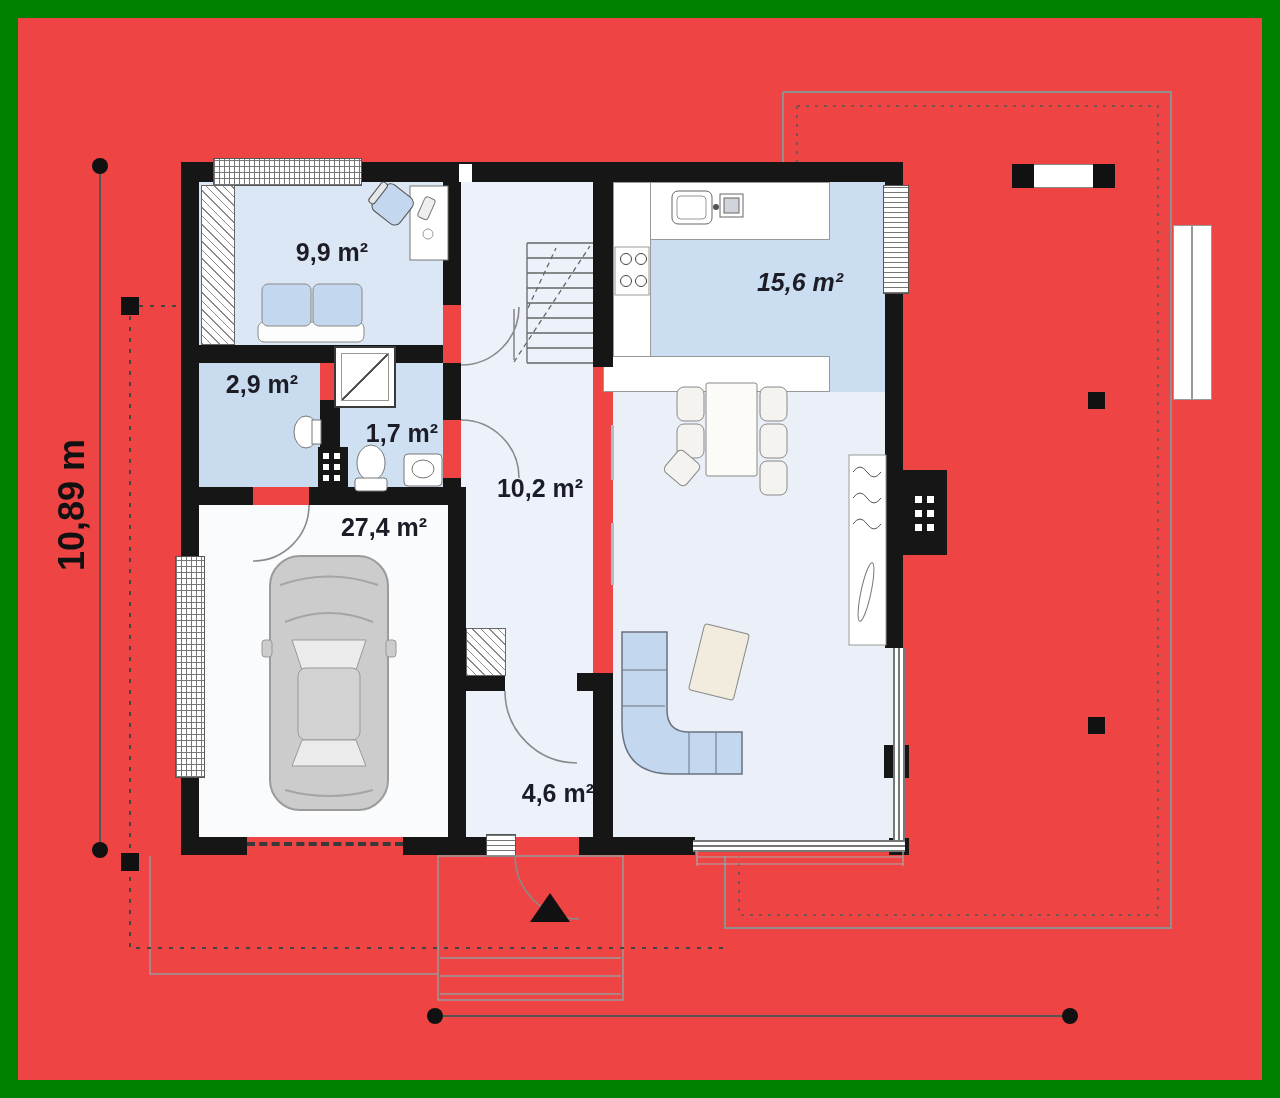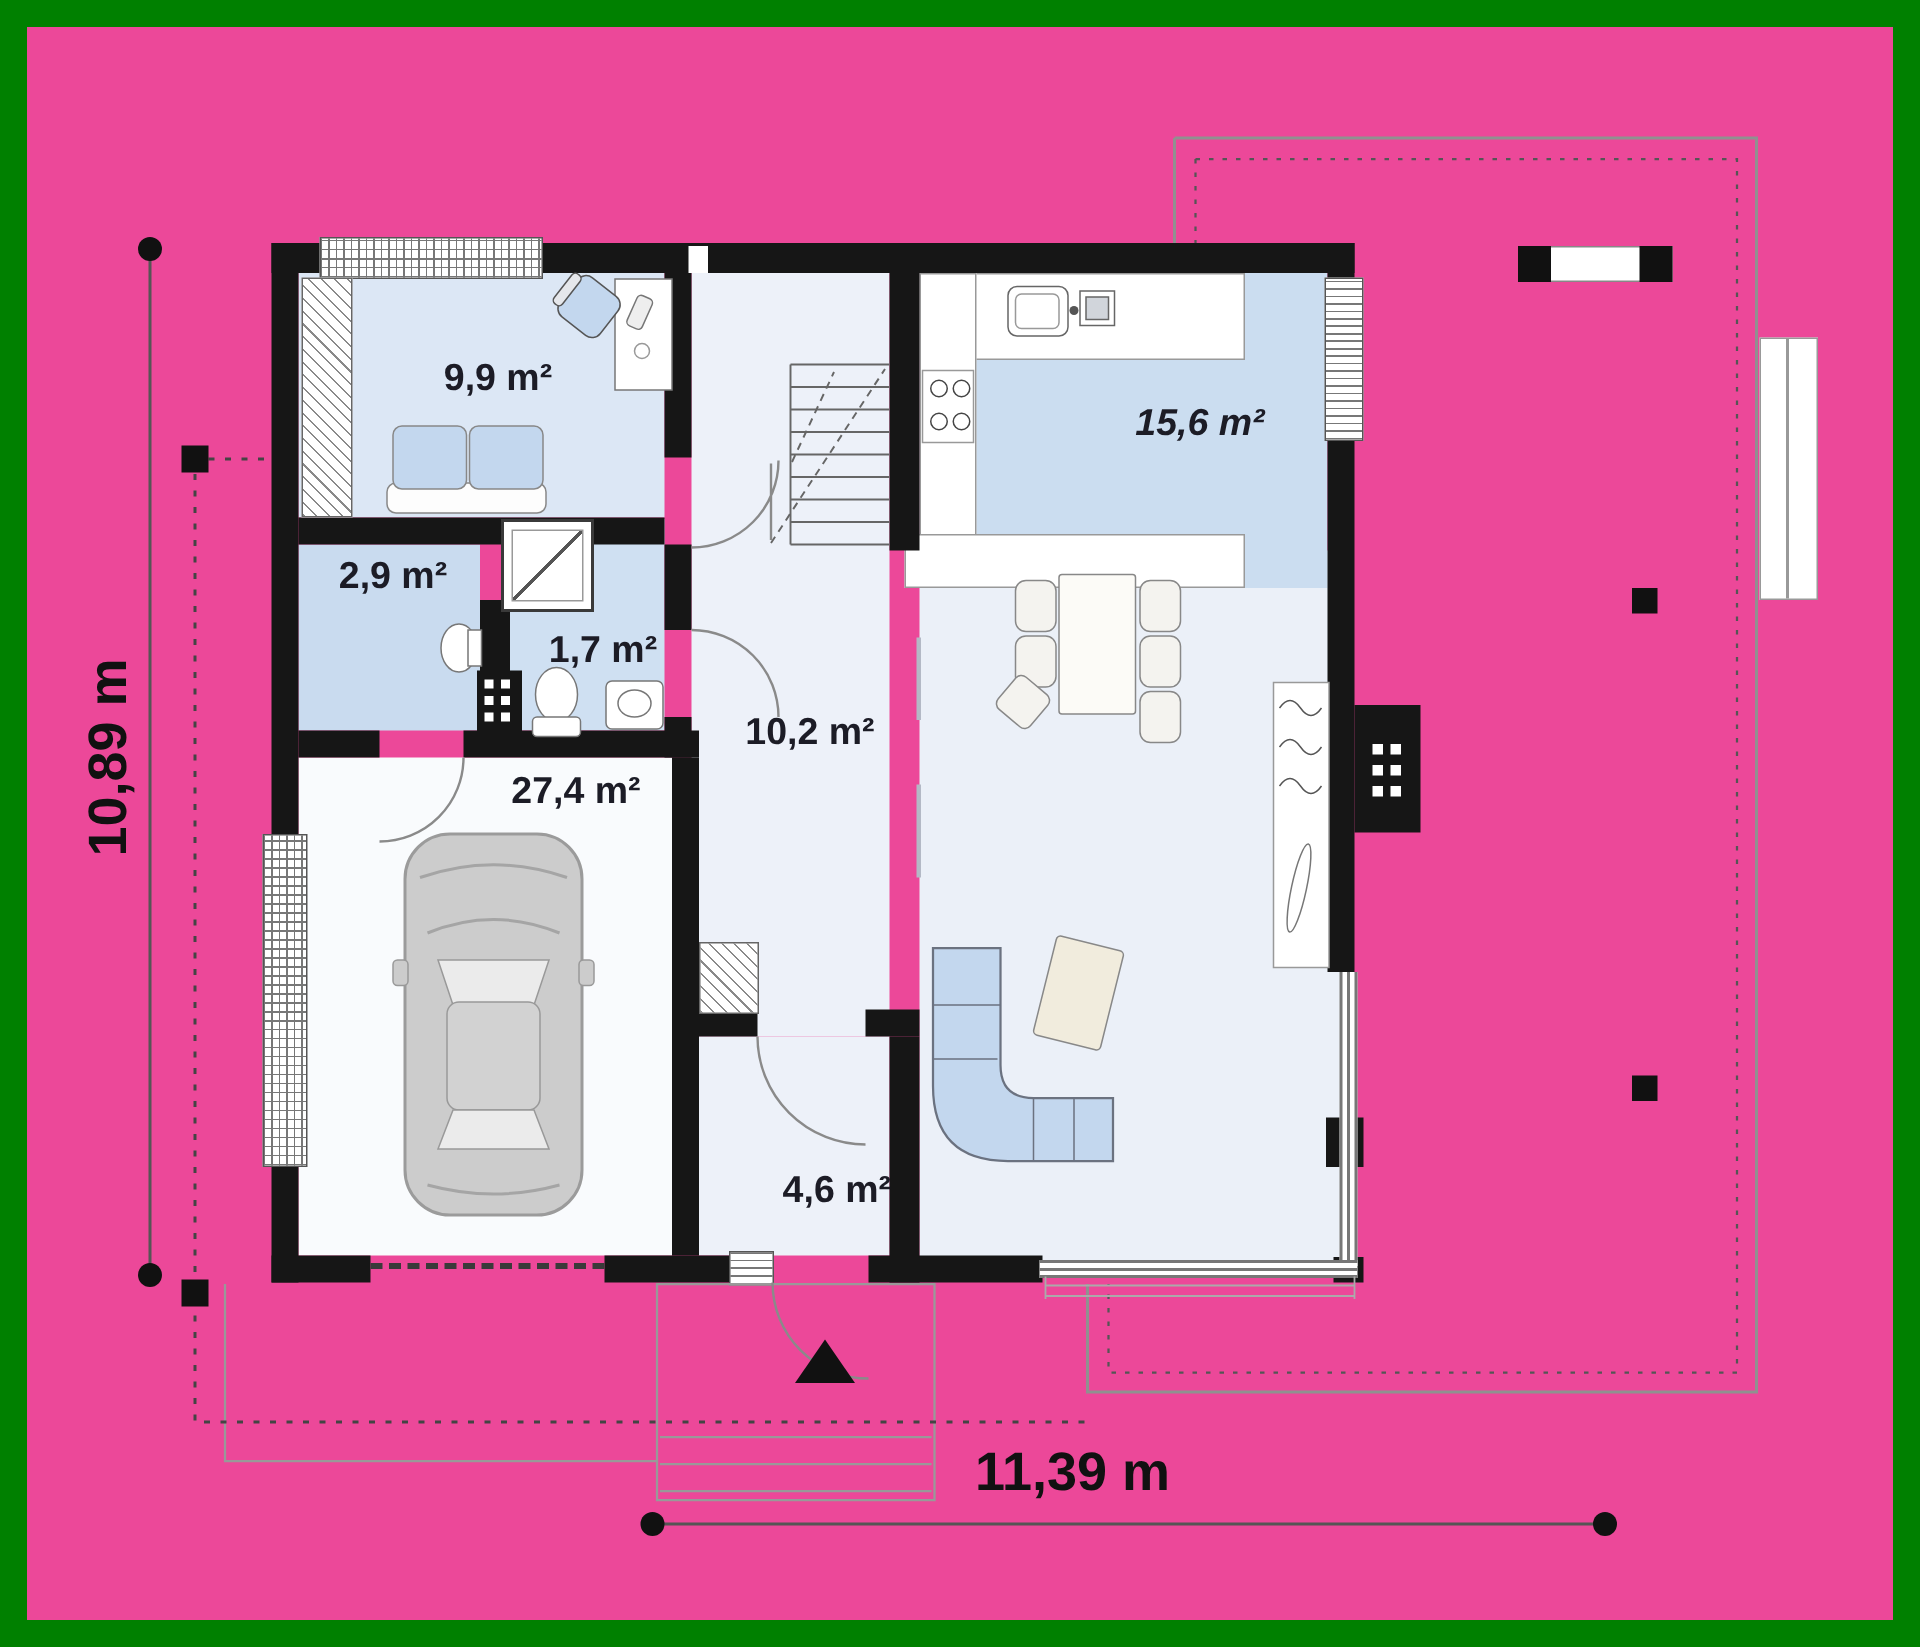--- a/index.html
+++ b/index.html
@@ -1,16 +1,16 @@
 <!DOCTYPE html>
 <html><head>
 <meta charset="utf-8">
 <style>
   html,body{margin:0;padding:0;background:#fff;}
-  .plan{position:relative;width:1280px;height:1098px;background:#ec4899;overflow:hidden;
+  .plan{position:relative;width:1280px;height:1098px;background:#ef4444;overflow:hidden;
         font-family:"Liberation Sans",sans-serif;}
   .wall{position:absolute;background:#161616;}
   .fill{position:absolute;}
   .lbl{position:absolute;font-weight:700;font-size:25px;color:#1c1c26;text-align:center;
        line-height:28px;white-space:nowrap;}
   .dim{position:absolute;font-weight:700;font-size:36px;color:#111;text-align:center;}
   .win-x{position:absolute;background-color:#fff;border:1px solid #555;
      background-image:repeating-linear-gradient(90deg,#777 0 1px,transparent 1px 5px),
                       repeating-linear-gradient(0deg,#777 0 1px,transparent 1px 6px);}
   .win-h{position:absolute;background-color:#fff;border:1px solid #555;
@@ -240,16 +240,15 @@
 
   <div class="lbl" style="left:272px;top:238px;width:120px;">9,9 m²</div>
   <div class="lbl" style="left:202px;top:370px;width:120px;">2,9 m²</div>
   <div class="lbl" style="left:342px;top:419px;width:120px;">1,7 m²</div>
   <div class="lbl" style="left:480px;top:474px;width:120px;">10,2 m²</div>
   <div class="lbl" style="left:324px;top:513px;width:120px;">27,4 m²</div>
   <div class="lbl" style="left:740px;top:268px;width:120px;font-style:italic;">15,6 m²</div>
   <div class="lbl" style="left:474px;top:779px;width:120px;text-align:right;">4,6 m²</div>
 
   <div class="dim" style="left:-16px;top:487px;width:176px;height:36px;line-height:36px;transform:rotate(-90deg);">10,89 m</div>
-  <div class="dim" style="left:630px;top:962px;width:170px;height:38px;line-height:38px;">11,39 m</div>
 
   <div class="frame"></div>
 </div>
 
 </body></html>

